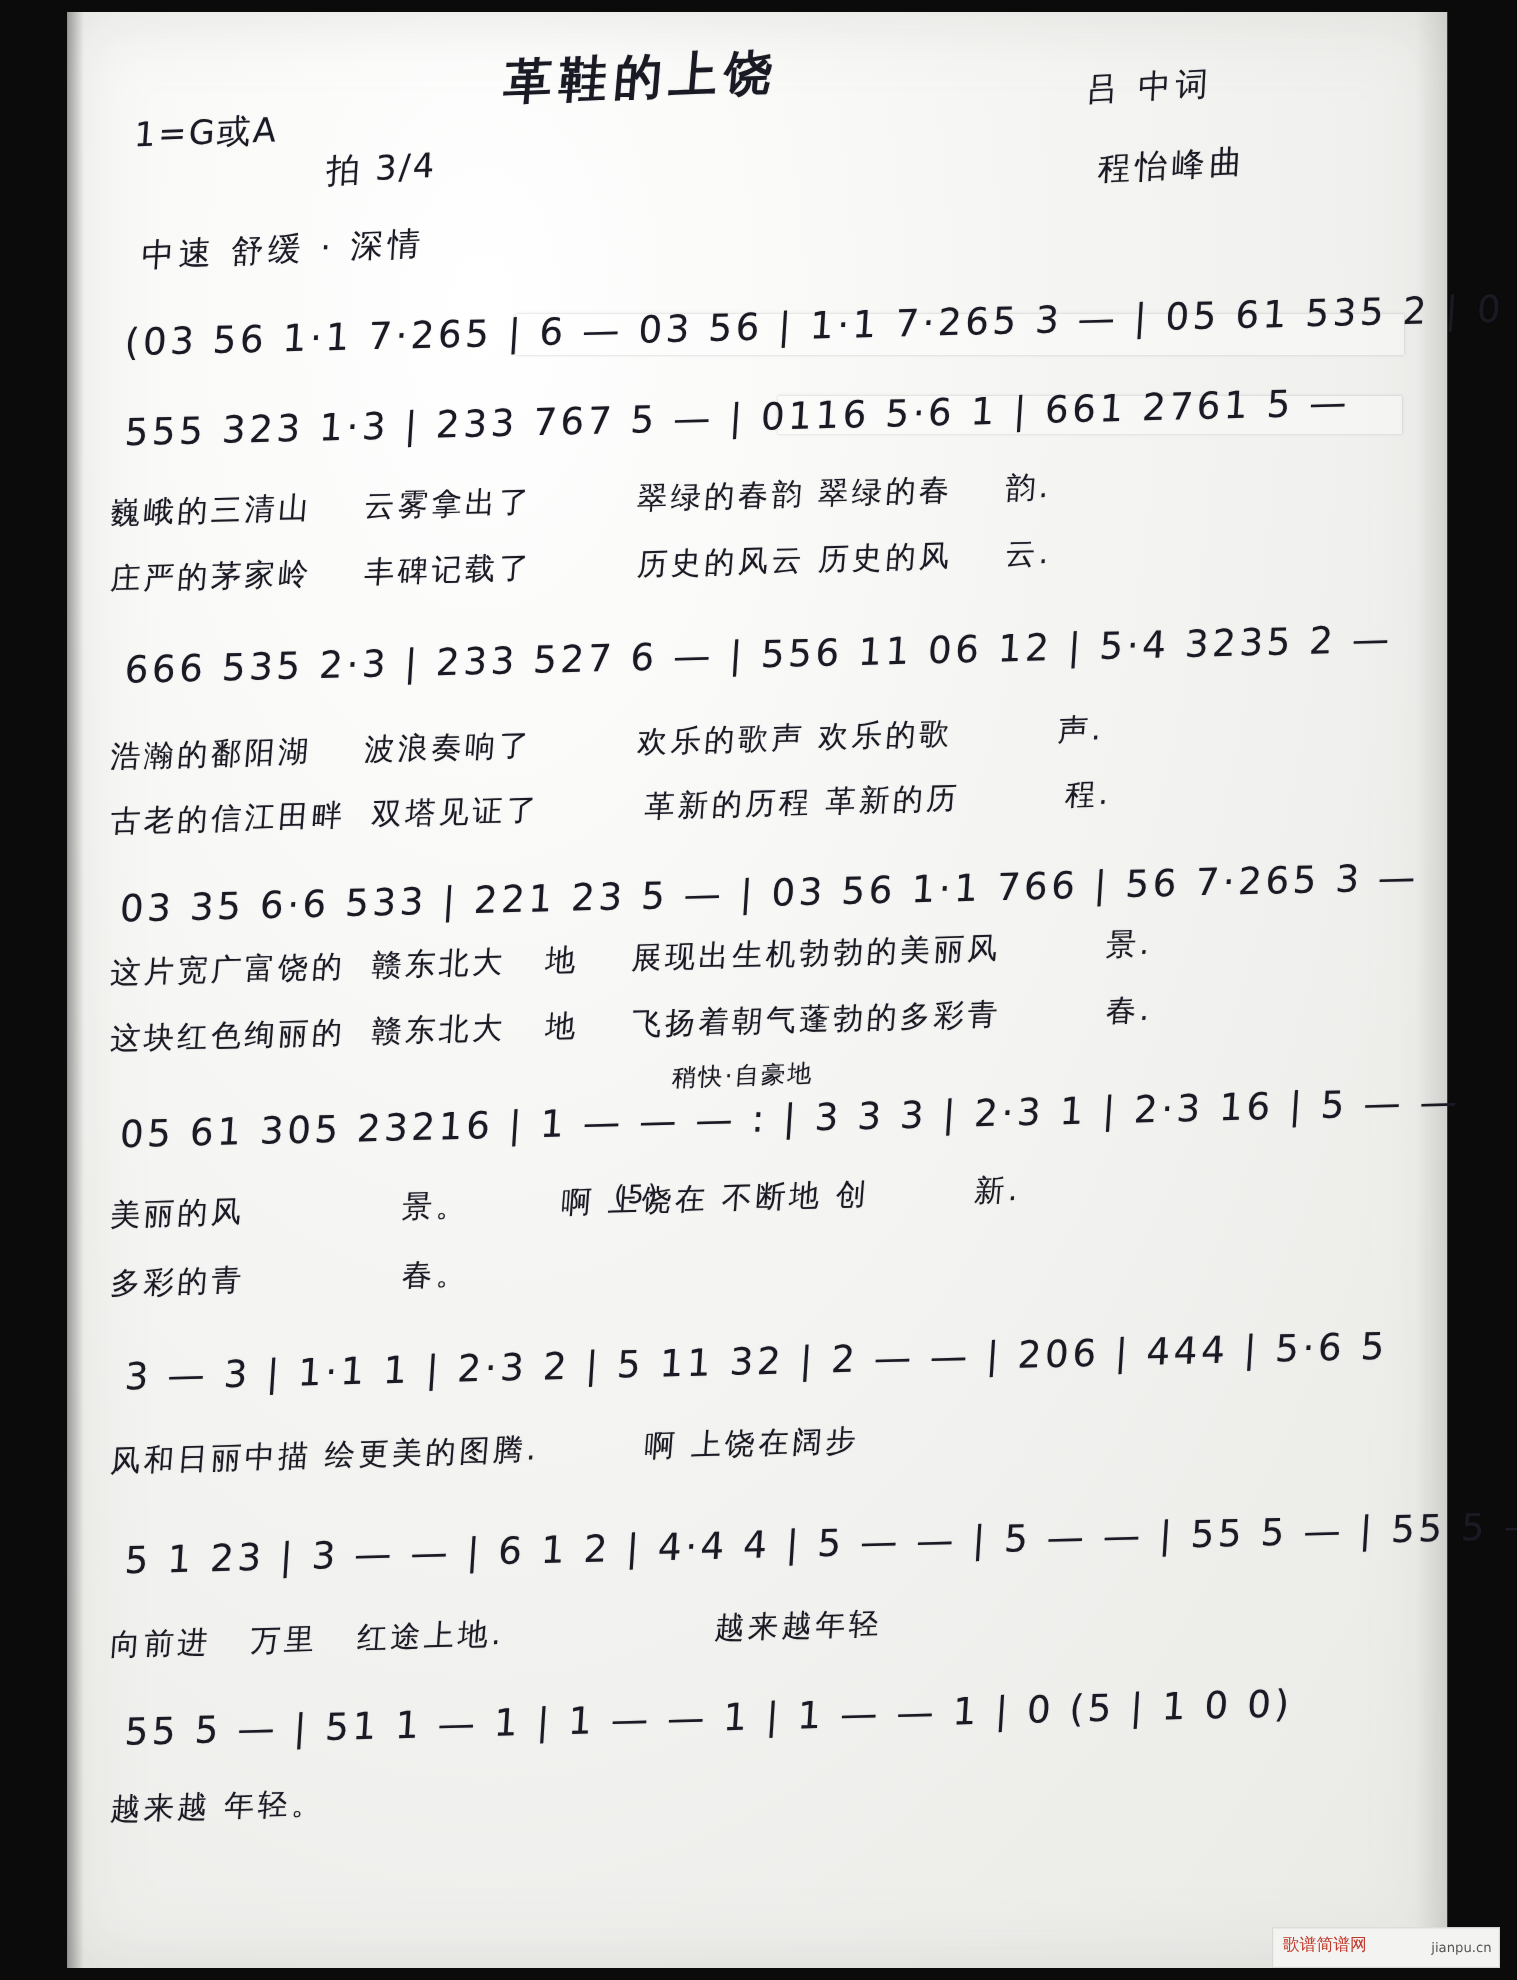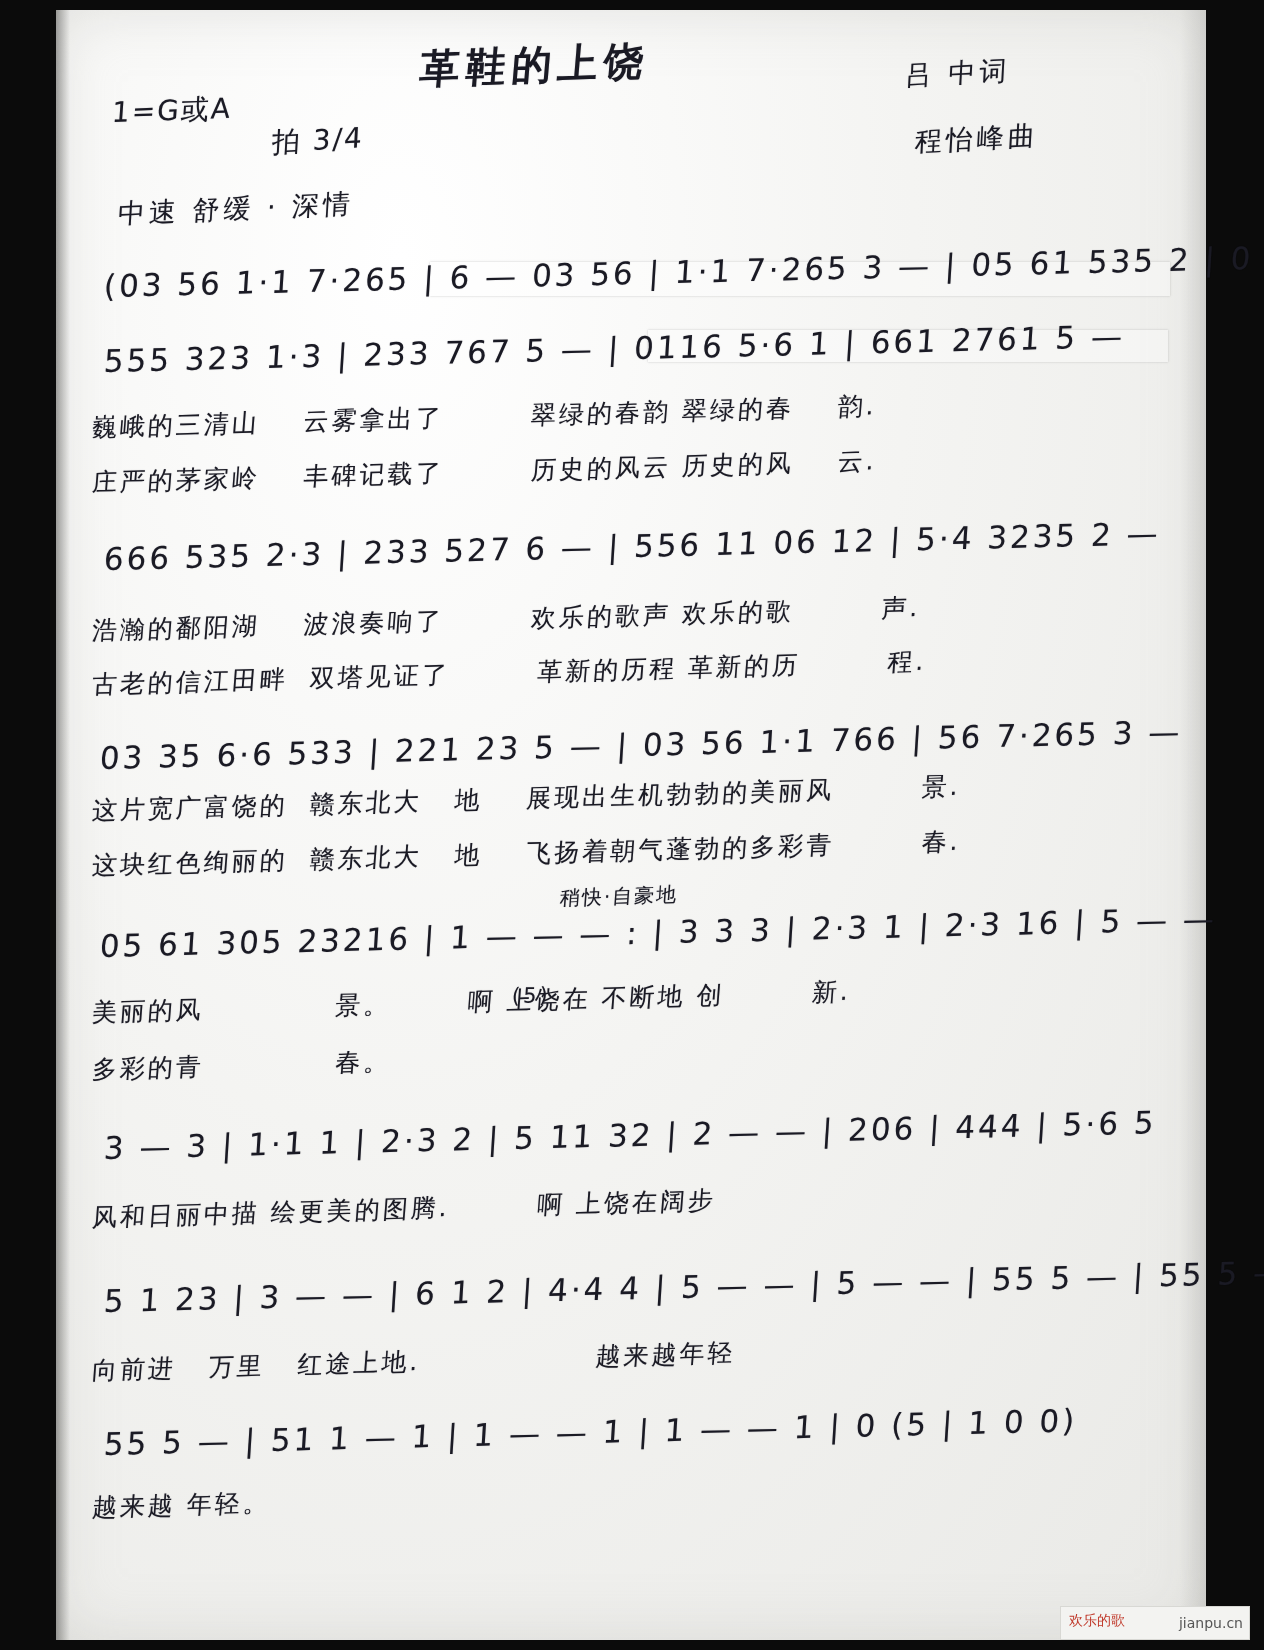--- a/index.html
+++ b/index.html
@@ -129,21 +129,21 @@
   #watermark .wm-red {
     position: absolute;
     left: 8px;
     top: 5px;
     font-size: 14px;
     color: #c0392b;
     font-family: "DejaVu Sans", sans-serif;
     letter-spacing: 0px;
   }
   #watermark .wm-sub {
-    font-size: 14px;
+    font-size: 11px;
     color: #555;
     font-family: "DejaVu Sans", sans-serif;
   }
 </style>
 </head>
 <body>
 
 <div id="sheet">
 
   <div id="paper"></div>
@@ -187,17 +187,17 @@
   <div class="hw notation ink" style="left:104px; top:1132px;">3 — 3 | 1·1 1 | 2·3 2 | 5 11 32 | 2 — — | 206 | 444 | 5·6 5</div>
   <div class="hw lyric ink" style="left:92px; top:1205px;">风和日丽中描 绘更美的图腾.        啊 上饶在阔步</div>
 
   <div class="hw notation ink" style="left:104px; top:1285px;">5 1 23 | 3 — — | 6 1 2 | 4·4 4 | 5 — — | 5 — — | 55 5 — | 55 5 —</div>
   <div class="hw lyric ink" style="left:92px; top:1358px;">向前进   万里   红途上地.                越来越年轻</div>
 
   <div class="hw notation ink" style="left:104px; top:1428px;">55 5 — | 51 1 — 1 | 1 — — 1 | 1 — — 1 | 0 (5 | 1 0 0)</div>
   <div class="hw lyric ink" style="left:92px; top:1495px;">越来越 年轻。</div>
 
   <div id="watermark">
-    <span class="wm-red">欢乐的歌</span>
+    <span class="wm-red">歌谱简谱网</span>
     <span class="wm-sub">jianpu.cn</span>
   </div>
 
 </div>
 
 </body></html>

